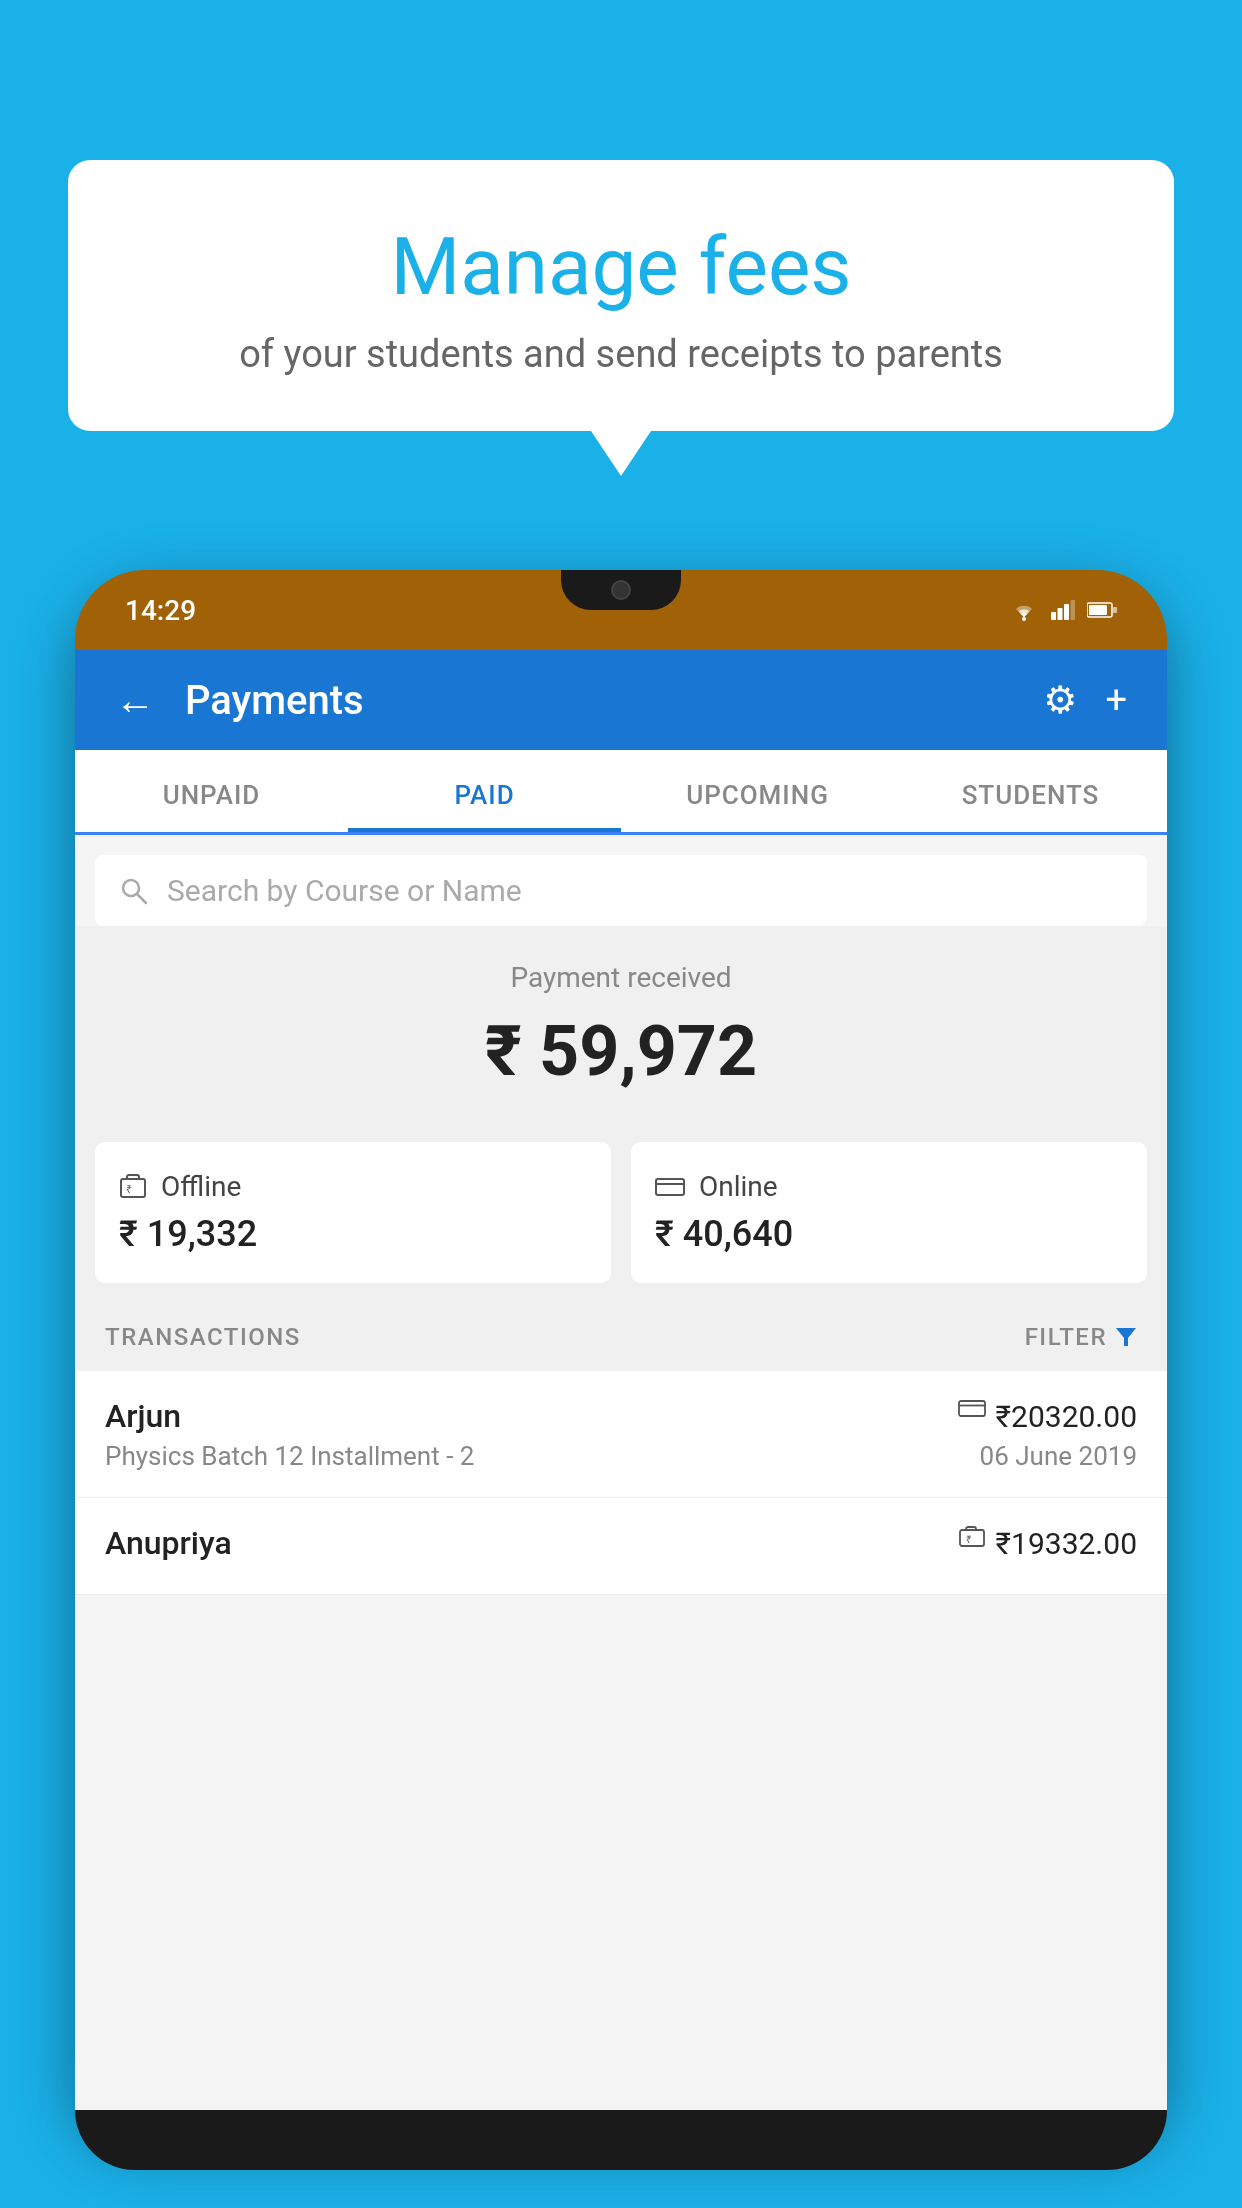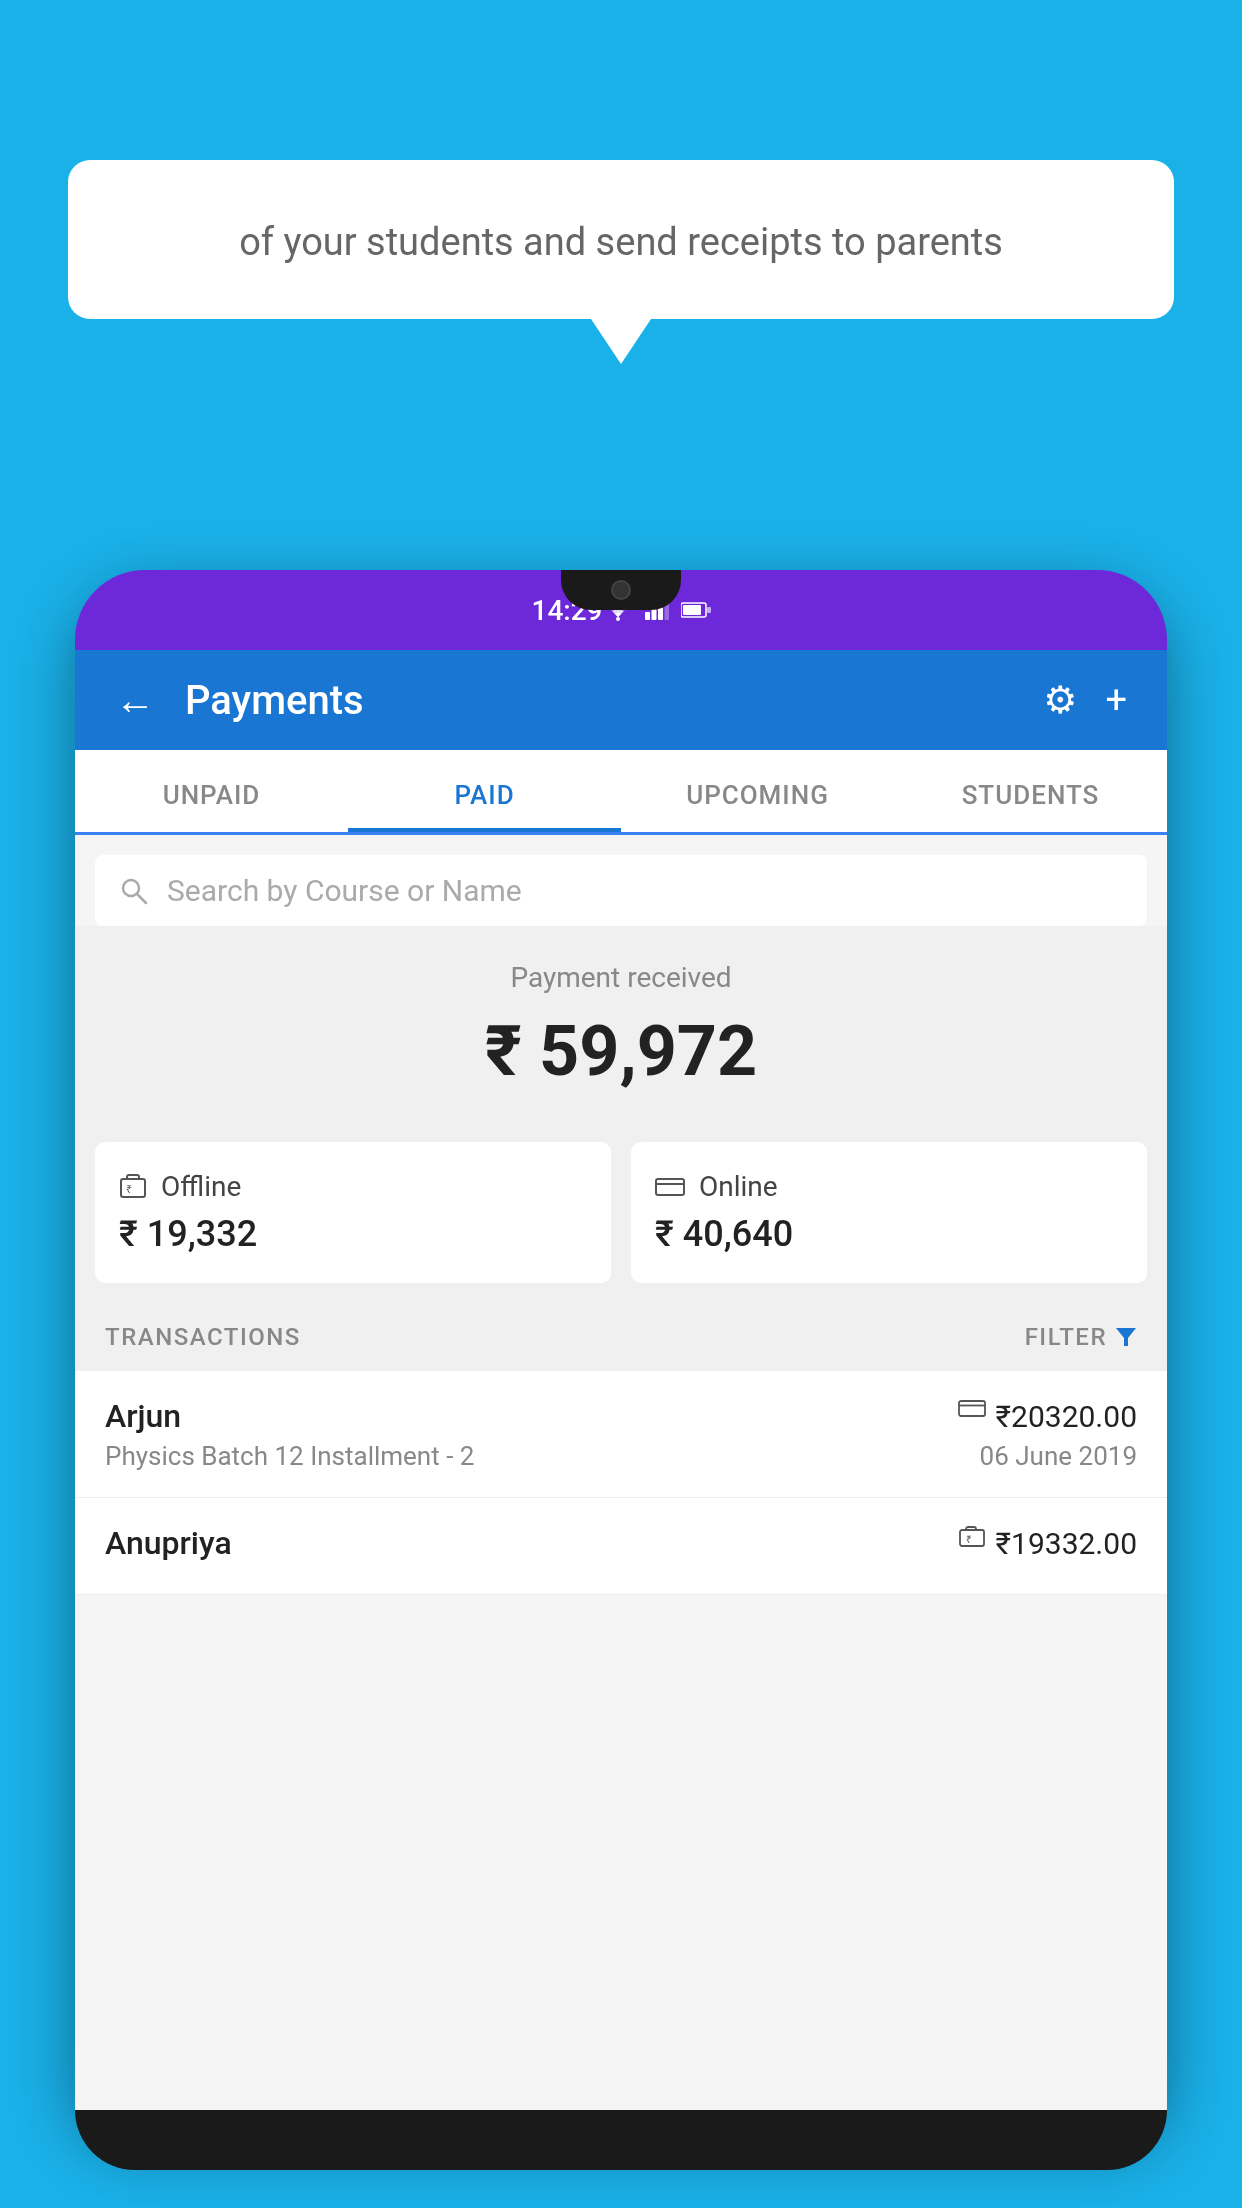--- a/index.html
+++ b/index.html
@@ -67,26 +67,26 @@
       border-radius: 80px 80px 60px 60px;
       width: 100%;
       height: 1560px;
       position: relative;
       padding: 0;
       box-shadow: 0 20px 60px rgba(0,0,0,0.4);
     }
 
     
     .phone-top-bar {
-      background: #6d28d9;
+      background: #a16207;
       border-radius: 70px 70px 0 0;
       height: 80px;
       display: flex;
       align-items: center;
-      justify-content: center;
+      justify-content: space-between;
       padding: 0 50px;
       position: relative;
     }
 
     .status-time {
       color: white;
       font-size: 28px;
       font-weight: 500;
     }
 
@@ -351,20 +351,21 @@
       height: 60px;
       background: #1a1a1a;
       border-radius: 0 0 60px 60px;
     }
   </style>
 </head>
 <body>
 
 <div class="speech-bubble-container">
   <div class="speech-bubble">
+    <div class="bubble-title">Manage fees</div>
     <div class="bubble-subtitle">of your students and send receipts to parents</div>
   </div>
 </div>
 
 <div class="phone-container">
   <div class="phone-frame">
 
     <div class="phone-top-bar">
       <span class="status-time">14:29</span>
       <div class="notch">

